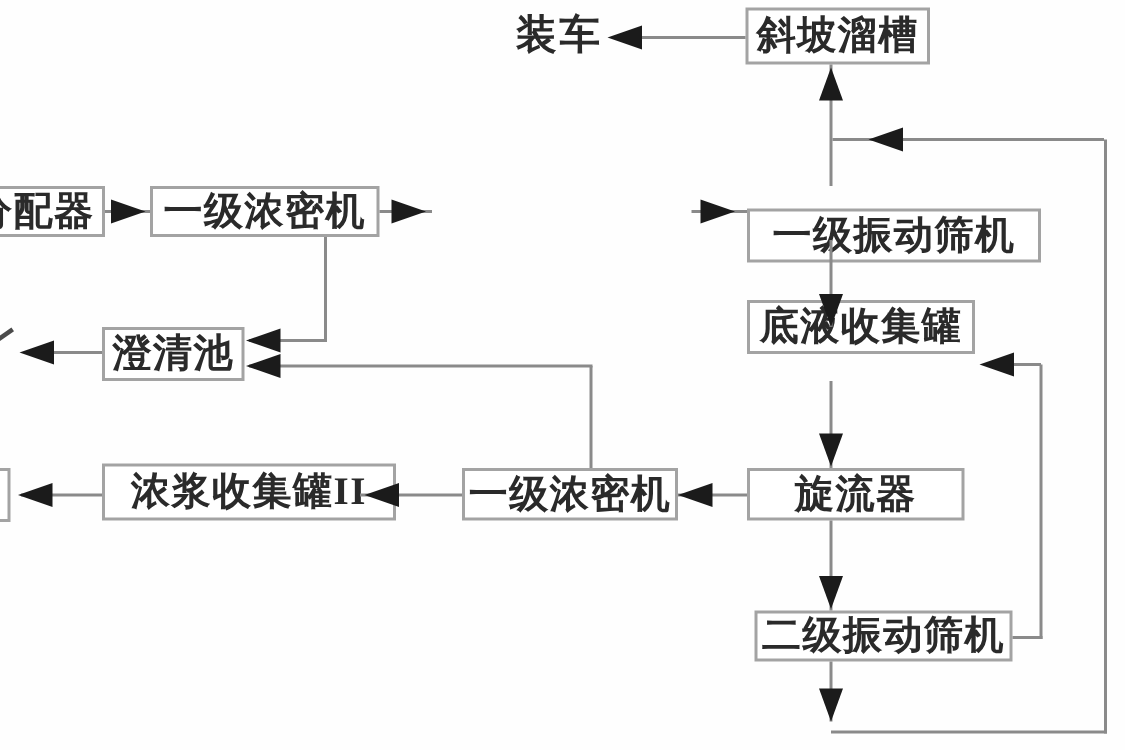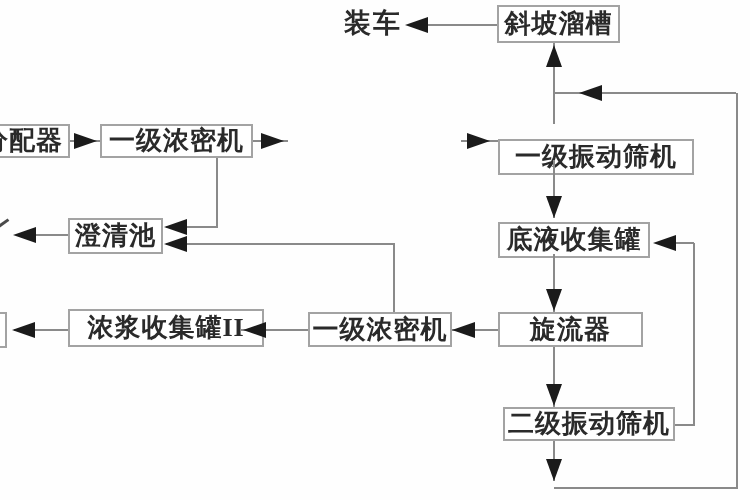--- a/index.html
+++ b/index.html
@@ -68,21 +68,21 @@
   <div class="node" style="left:497px;top:5px;width:123px;height:38px;">
     <span>斜坡溜槽</span>
   </div>
 
   <div class="plainlabel" style="left:344px;top:10px;">装车</div>
 
   <div class="node" style="left:68px;top:218px;width:95px;height:36px;">
     <span>澄清池</span>
   </div>
 
-  <div class="node" style="left:498px;top:222px;width:152px;height:36px;">
+  <div class="node" style="left:498px;top:200px;width:152px;height:36px;">
     <span>底液收集罐</span>
   </div>
 
   <div class="node" style="left:68px;top:309px;width:196px;height:38px;">
     <span>浓浆收集罐II</span>
   </div>
 
   <div class="node" style="left:308px;top:312px;width:144px;height:35px;">
     <span>一级浓密机</span>
   </div>

